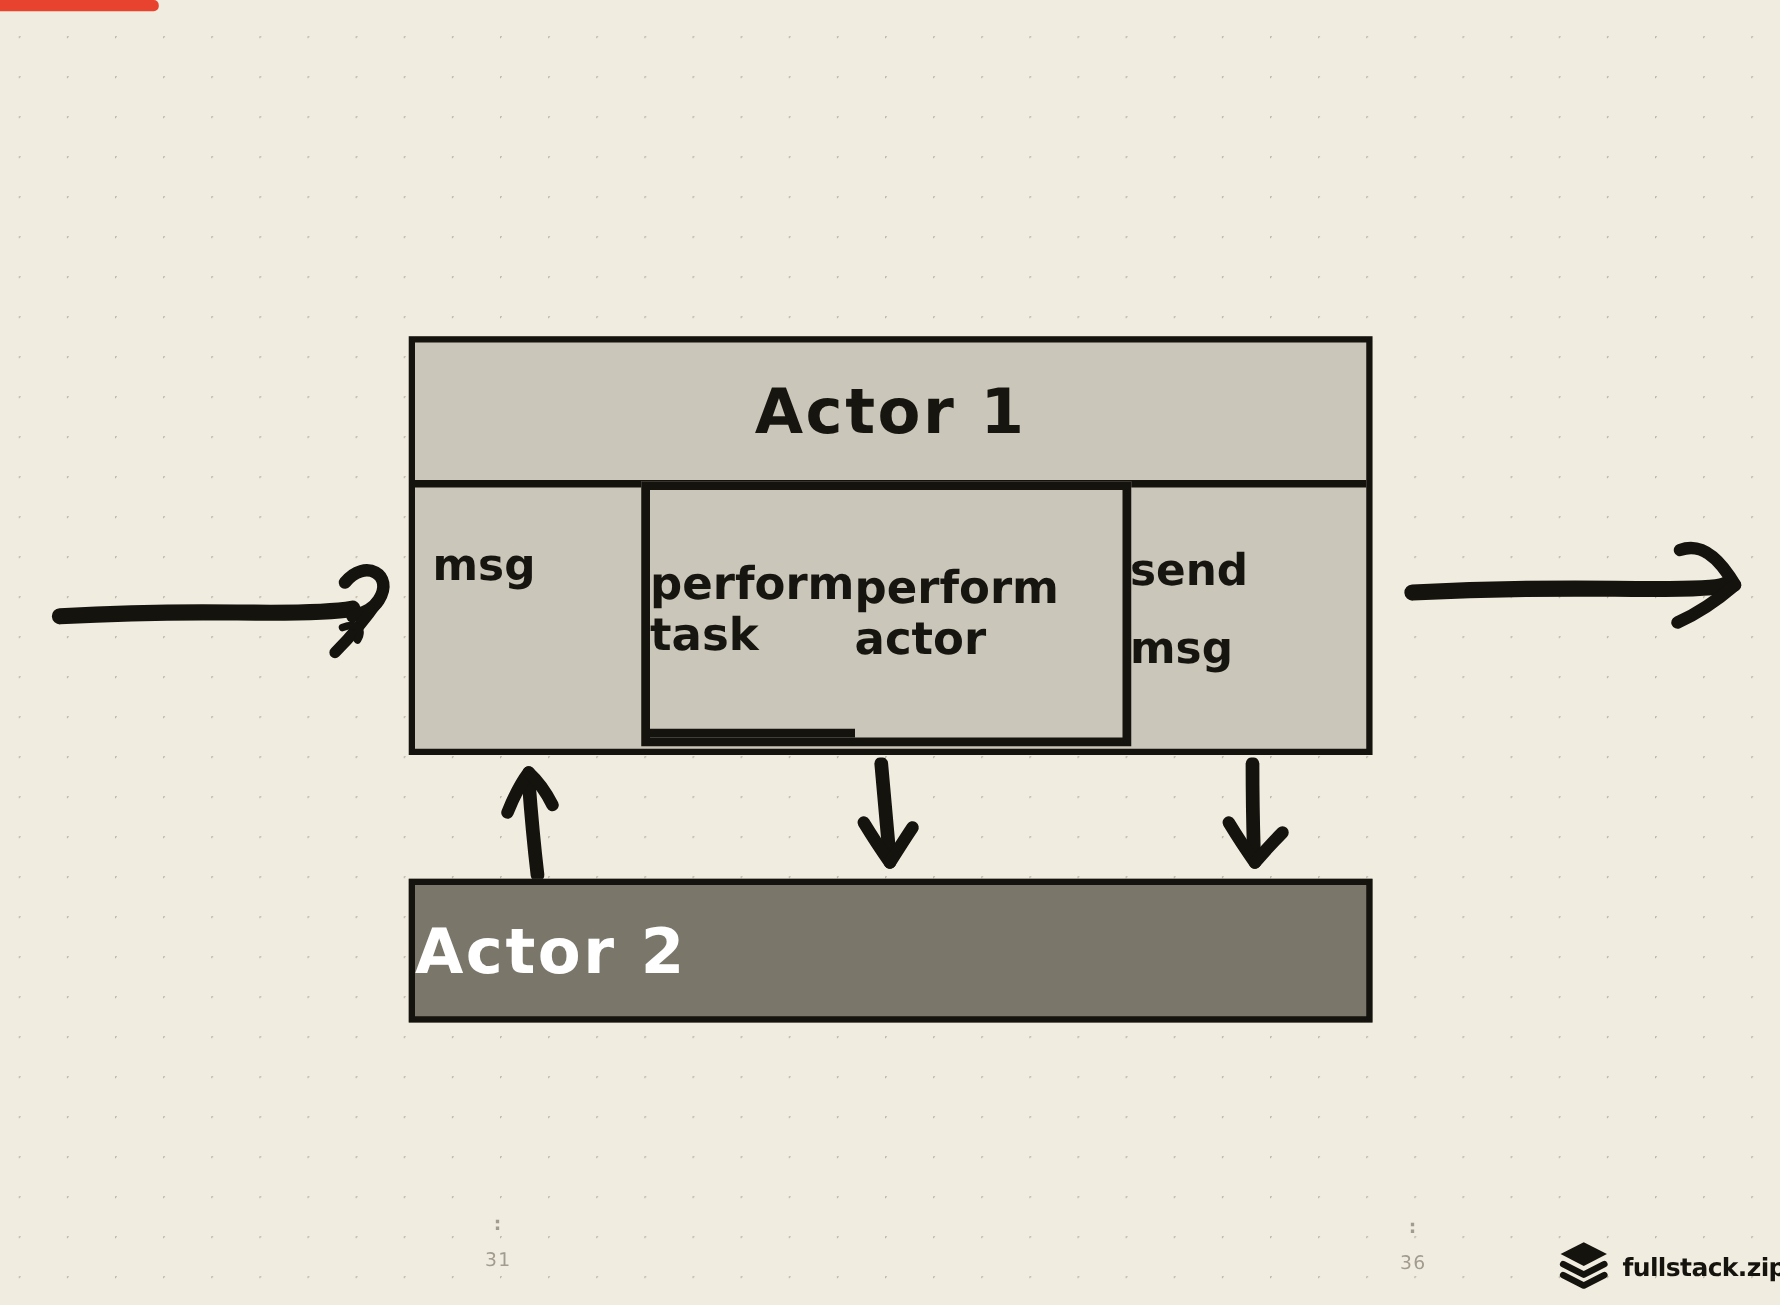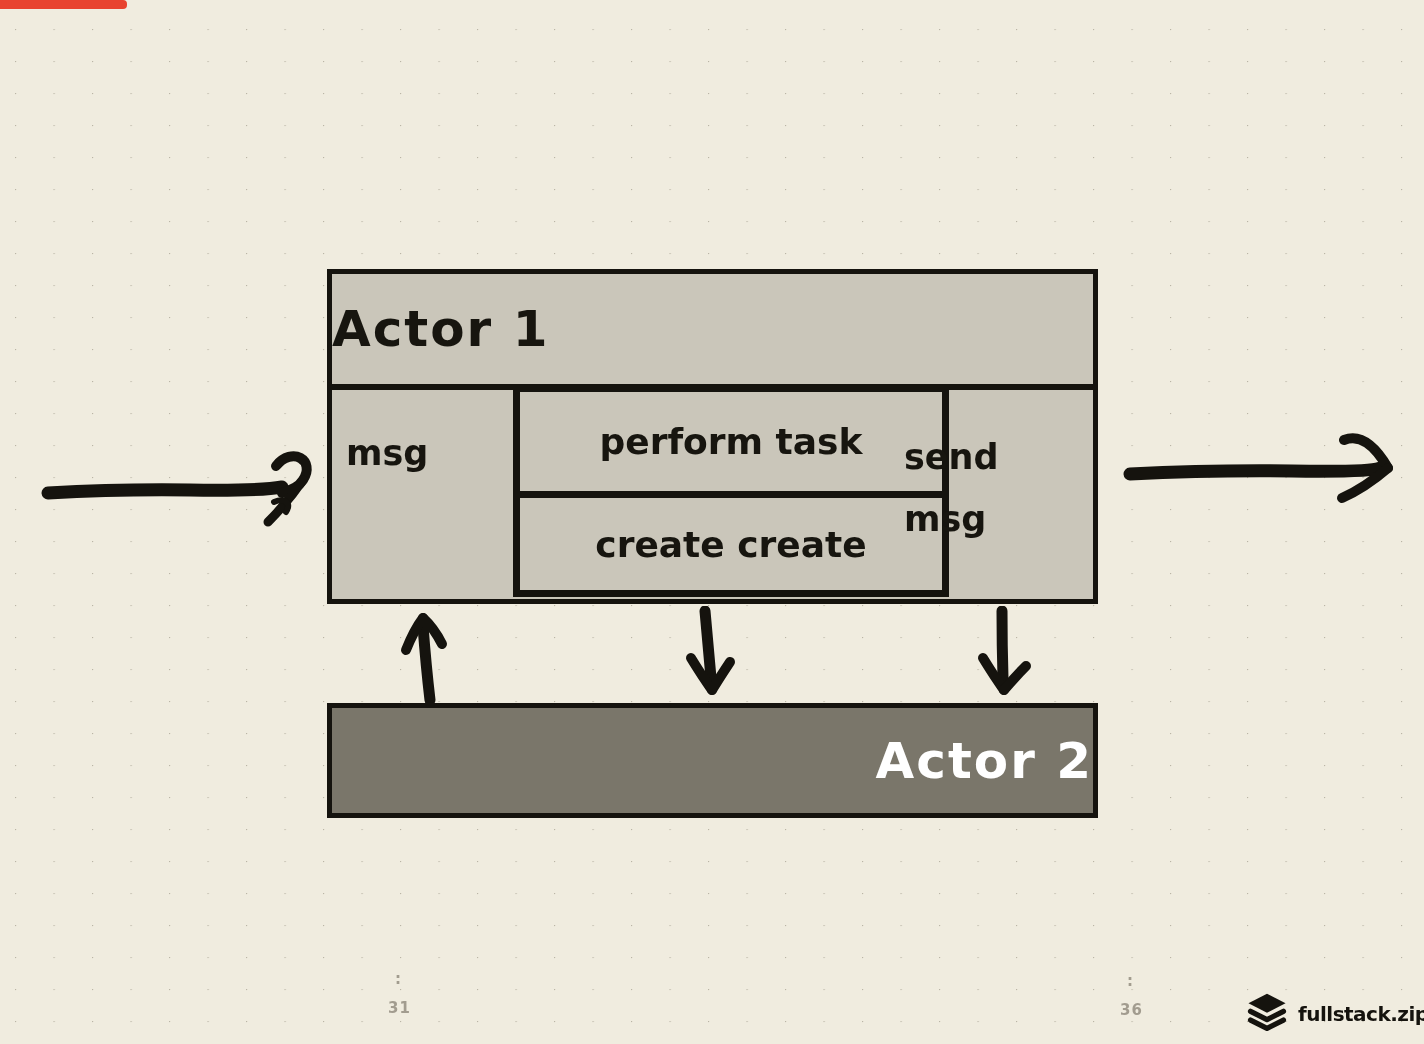--- a/index.html
+++ b/index.html
@@ -21,56 +21,56 @@
     background:#e8432f;border-radius:0 4px 4px 0;
   }
   
   .actor1{
     position:absolute;left:327px;top:269px;width:771px;height:335px;
     box-sizing:border-box;border:5px solid #15130e;background:#cac6ba;
   }
   .actor1-header{
     position:absolute;left:0;top:0;right:0;height:110px;
     border-bottom:6px solid #15130e;
-    display:flex;align-items:center;justify-content:flex-start;
+    display:flex;align-items:center;justify-content:center;
   }
   .actor1-title{
     font-size:50px;font-weight:700;color:#17150f;letter-spacing:2px;
   }
   .cell-label{
     position:absolute;color:#17150f;font-size:35px;font-weight:700;
     line-height:62px;
   }
   .receive-label{left:14px;top:148px;}
   .send-label{left:572px;top:152px;}
   .middle-box{
-    position:absolute;left:181px;top:111px;width:436px;bottom:2px;
+    position:absolute;left:181px;top:111px;width:392px;bottom:2px;
     box-sizing:border-box;border:7px solid #15130e;background:#cac6ba;
-    display:flex;flex-direction:column;
+    display:flex;flex-direction:row;
   }
   .middle-row{
     display:flex;align-items:center;justify-content:center;
     color:#17150f;font-size:36px;font-weight:700;
   }
   .perform-row{flex:0 0 99px;border-bottom:7px solid #15130e;}
   .create-row{flex:1;}
   
   .actor2{
     position:absolute;left:327px;top:703px;width:771px;height:115px;
     box-sizing:border-box;border:5px solid #15130e;background:#7a766a;
-    display:flex;align-items:center;justify-content:flex-end;
+    display:flex;align-items:center;justify-content:flex-start;
   }
   .actor2-title{font-size:50px;font-weight:700;color:#ffffff;letter-spacing:2px;}
   
   .arrow{position:absolute;}
   .arrow svg{display:block;}
   .arrow path{stroke:#15130e;fill:none;stroke-linecap:round;stroke-linejoin:round;}
   
   .page-num{
-    position:absolute;color:#a29c8f;font-size:15px;font-weight:700;letter-spacing:1px;
+    position:absolute;color:#a29c8f;font-size:15px;font-weight:400;letter-spacing:1px;
   }
   .page-colon{
     position:absolute;color:#a29c8f;font-size:15px;font-weight:700;line-height:14px;
   }
   .page-left{left:388px;top:999px;}
   .colon-left{left:395px;top:972px;}
   .page-right{left:1120px;top:1001px;}
   .colon-right{left:1127px;top:974px;}
   .brand{
     position:absolute;left:1246px;top:992px;height:44px;
@@ -109,21 +109,21 @@
 
     <div class="cell-label receive-label">
       <span style="display:block">msg</span>
     </div>
 
     <div class="middle-box">
       <div class="middle-row perform-row">
         <span>perform task</span>
       </div>
       <div class="middle-row create-row">
-        <span>create create</span>
+        <span>perform actor</span>
       </div>
     </div>
 
     <div class="cell-label send-label">
       <span style="display:block">send</span>
       <span style="display:block">msg</span>
     </div>
   </div>
 
   <div class="arrow" style="left:396px;top:606px;">

